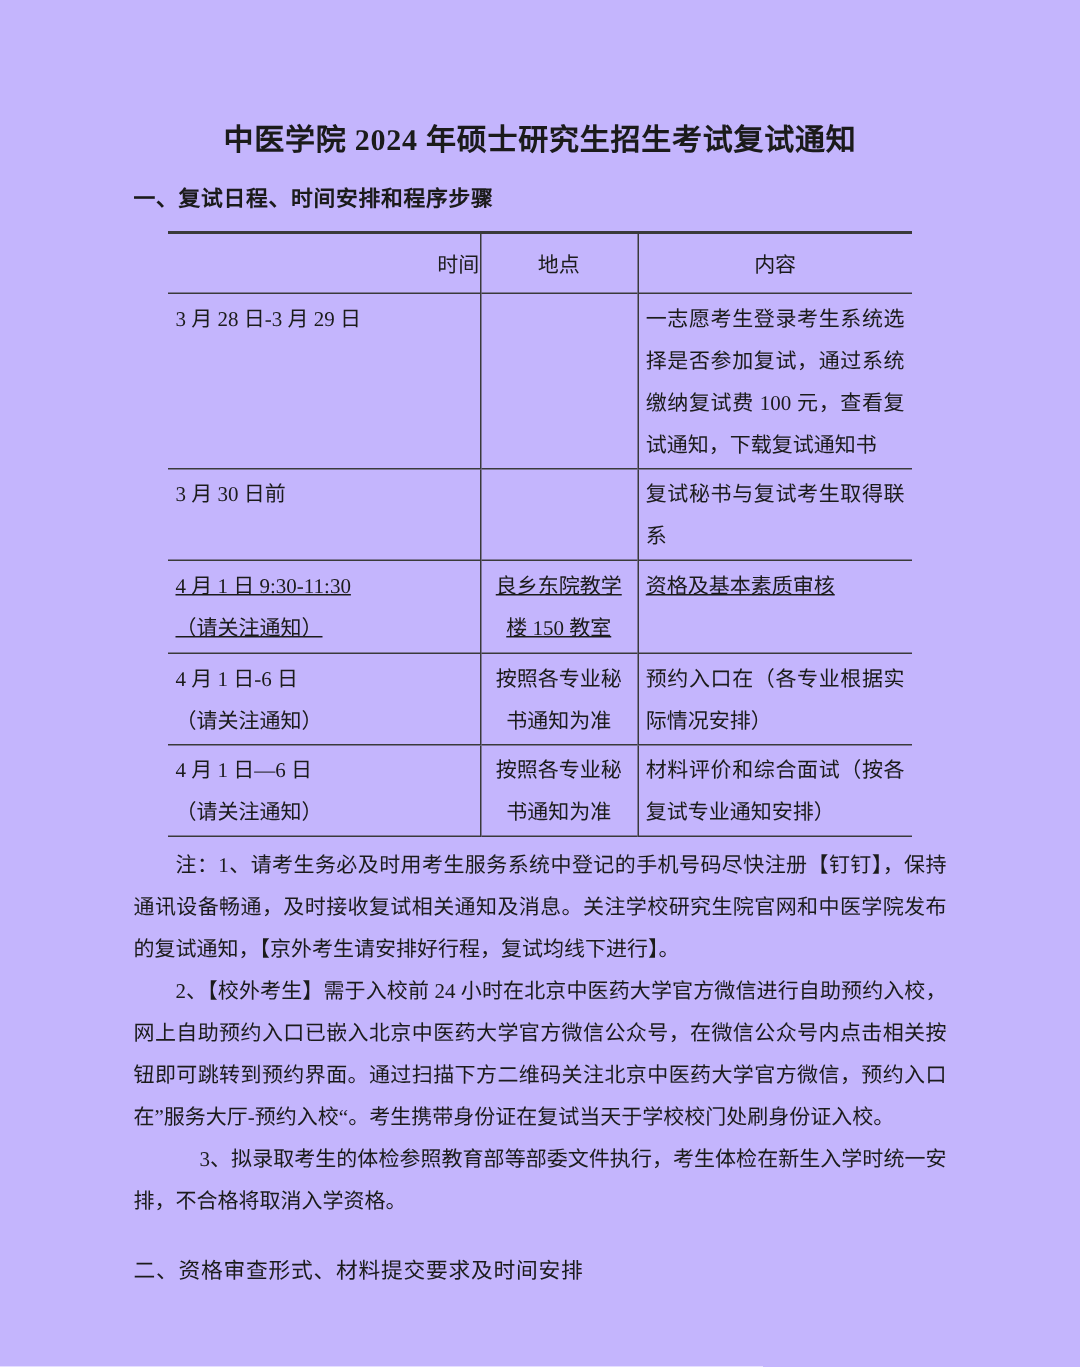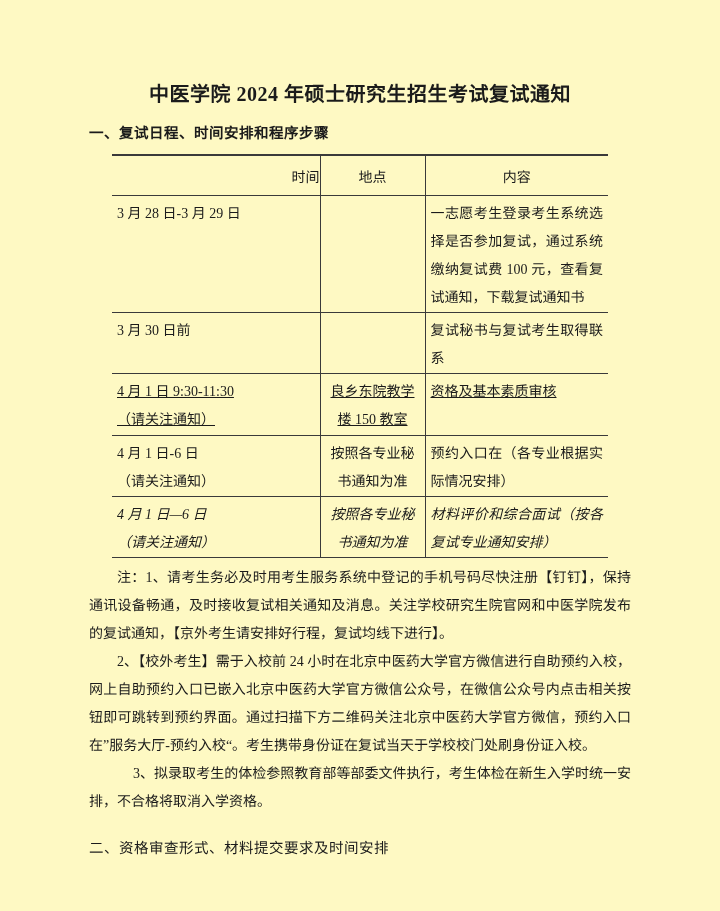--- a/index.html
+++ b/index.html
@@ -1,20 +1,20 @@
 <!DOCTYPE html>
 <html lang="zh-CN"><head>
 <meta charset="utf-8">
 <style>
   html, body { margin:0; padding:0; background:#ffffff; }
   .page {
     position:relative;
     width:720px; height:911px;
     margin:0 auto;
-    background:#fef9c3;
+    background:#c4b5fd;
     font-family:"Liberation Serif","DejaVu Serif",serif;
     color:#1b1b1b;
     overflow:hidden;
   }
   .doc-title {
     margin:0;
     padding-top:82px;
     text-align:center;
     font-size:20px;
     line-height:24px;
@@ -63,21 +63,21 @@
     padding:4px 5px 0 5px;
     line-height:28px;
   }
   td.c-time { text-align:left; padding-left:6px; }
   td.c-loc { text-align:center; padding-left:2px; padding-right:2px; }
   td.c-content { text-align:justify; padding-left:8px; padding-right:5px; }
   tr.r1 { height:111px; }
   tr.r2 { height:58px; }
   tr.r3 { height:62px;text-decoration:underline; }
   tr.r4 { height:59px; }
-  tr.r5 { height:58px;font-style:italic; }
+  tr.r5 { height:58px; }
   .body-text { margin:6px 89px 0 89px; }
   .note {
     margin:0;
     font-size:14px;
     line-height:28px;
     text-align:justify;
     text-indent:28px;
   }
   .note-indent3 { text-indent:44px; }
   .sec-heading-2 {

